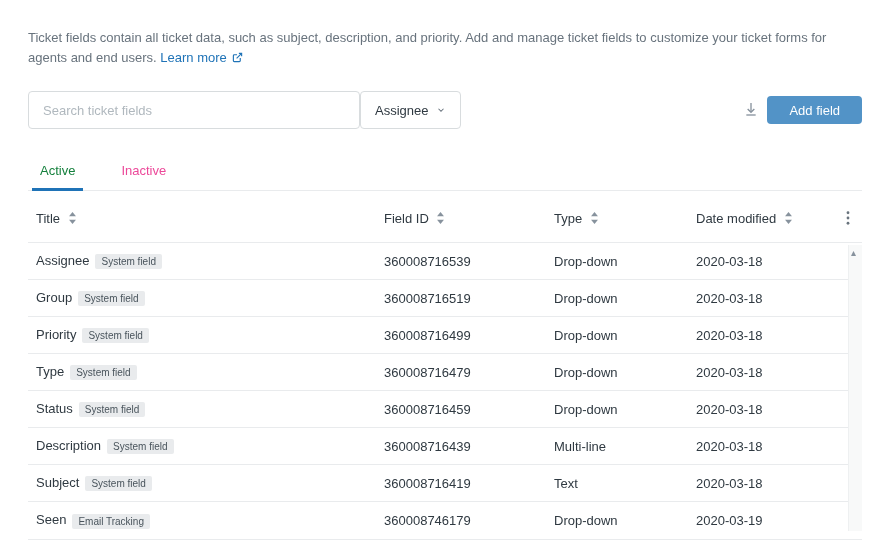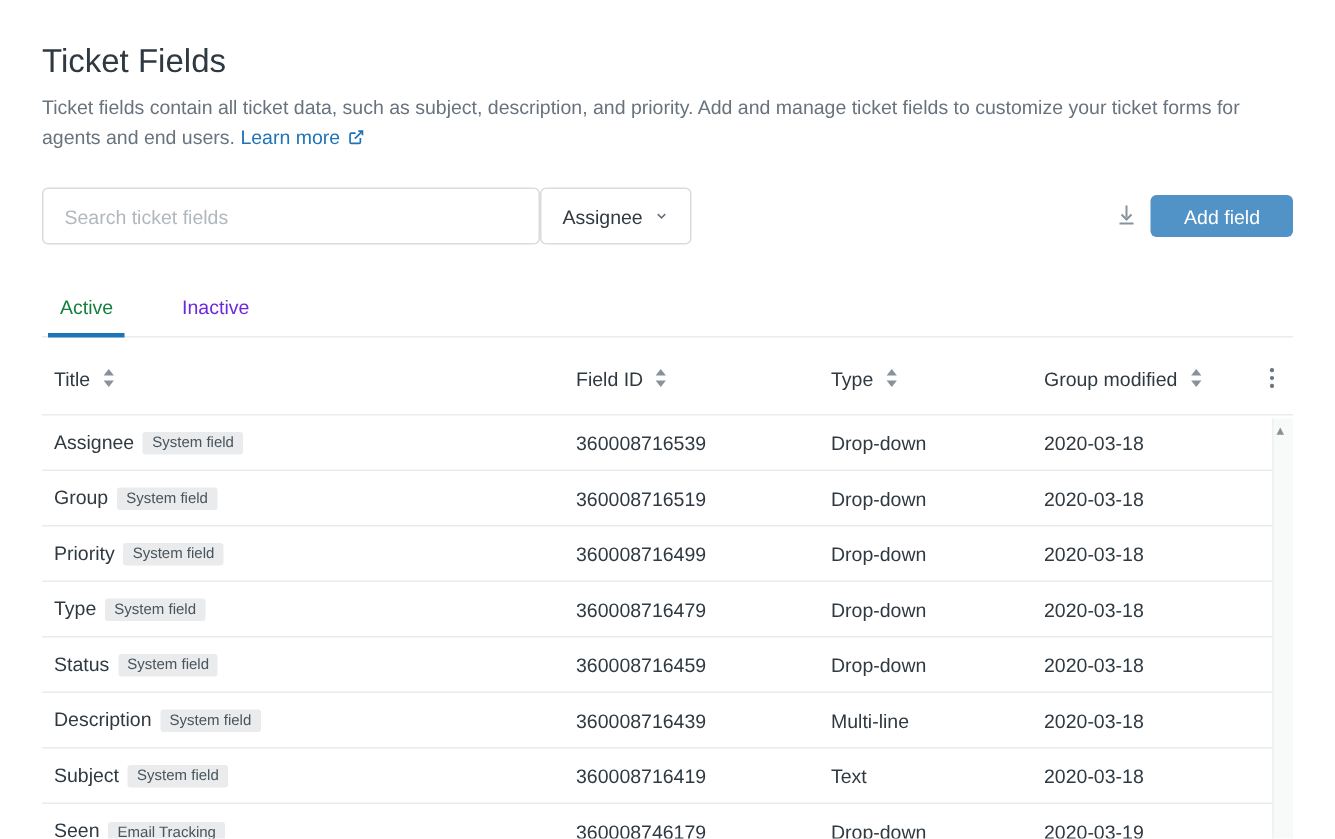--- a/index.html
+++ b/index.html
@@ -95,21 +95,21 @@
     }
     .tabs {
       display: flex;
       border-bottom: 1px solid #e9ebed;
       gap: 30px;
       padding-left: 4px;
     }
     .tab {
       padding: 10px 8px;
       font-size: 13px;
-      color: #6d28d9;
+      color: #ec4899;
       cursor: pointer;
       border-bottom: 3px solid transparent;
       margin-bottom: -1px;
     }
     .tab.active {
       color: #15803d;
       border-bottom-color: #1f73b7;
     }
     .table-wrapper {
       position: relative;
@@ -172,21 +172,20 @@
       top: 2px;
       left: 2px;
       color: #87929d;
       font-size: 10px;
     }
   </style>
 </head>
 <body>
 
 <div class="container">
-  <h1 class="page-title">Ticket Fields</h1>
   <p class="description">
     <span>Ticket fields contain all ticket data, such as subject, description, and priority. Add and manage ticket fields to customize your ticket forms for agents and end users. </span>
     <a class="learn-more">
       <span>Learn more</span>
       <svg width="11" height="11" viewBox="0 0 24 24" fill="none" stroke="currentColor" stroke-width="2.5">
         <path d="M18 13v6a2 2 0 0 1-2 2H5a2 2 0 0 1-2-2V8a2 2 0 0 1 2-2h6"></path>
         <polyline points="15 3 21 3 21 9"></polyline>
         <line x1="10" y1="14" x2="21" y2="3"></line>
       </svg>
     </a>
@@ -239,21 +238,21 @@
       <div class="col-type">
         <span>Type</span>
         <span class="sort-icon">
           <svg width="9" height="12" viewBox="0 0 10 14" fill="currentColor">
               <polygon points="5,0 9,5 1,5"></polygon>
               <polygon points="5,14 9,9 1,9"></polygon>
             </svg>
         </span>
       </div>
       <div class="col-date">
-        <span>Group modified</span>
+        <span>Date modified</span>
         <span class="sort-icon">
           <svg width="9" height="12" viewBox="0 0 10 14" fill="currentColor">
               <polygon points="5,0 9,5 1,5"></polygon>
               <polygon points="5,14 9,9 1,9"></polygon>
             </svg>
         </span>
       </div>
       <div class="col-menu">
         <span class="kebab">
           <svg width="4" height="14" viewBox="0 0 4 16" fill="currentColor">

